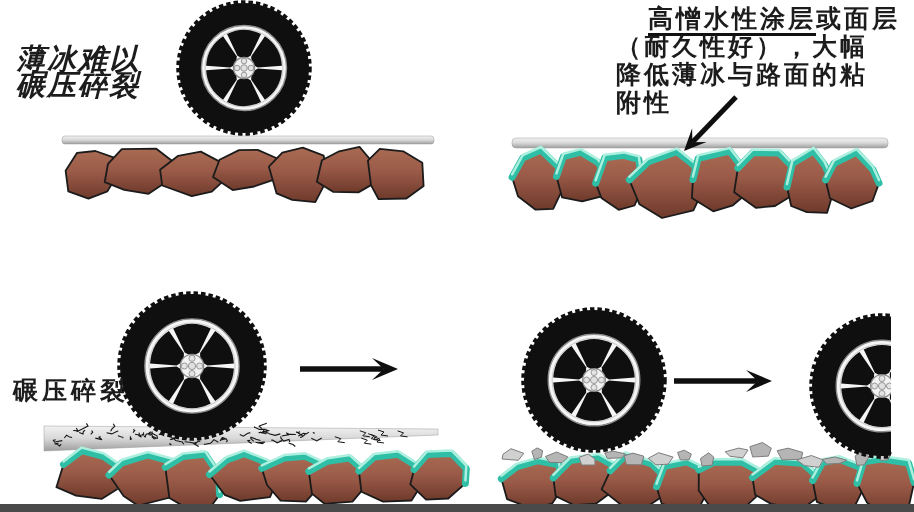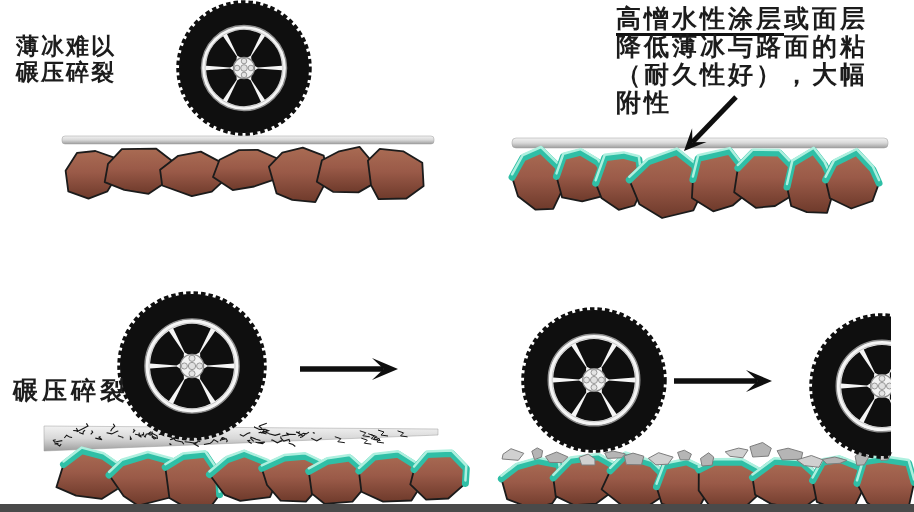--- a/index.html
+++ b/index.html
@@ -10,25 +10,25 @@
     overflow:hidden;
     font-family:"Liberation Serif","DejaVu Serif",serif;
   }
   #gfx{position:absolute;left:0;top:0;}
   .cap{
     position:absolute;
     color:var(--text,#1c1c1c);
     font-weight:bold;
     white-space:nowrap;
   }
-  .cap-tl{left:16px;top:34px;font-size:23px;line-height:26px;letter-spacing:2px;}
+  .cap-tl{left:16px;top:46px;font-size:29px;line-height:26px;letter-spacing:2px;font-style:italic;}
   .cap-tr{left:616px;top:5px;font-size:25px;line-height:28px;letter-spacing:3px;}
   .cap-bl{left:13px;top:374px;font-size:25px;letter-spacing:4px;}
   .cap-br{left:663px;top:266px;font-size:24px;line-height:28px;letter-spacing:2px;}
-  .ul{border-bottom:3px solid #111;padding-bottom:1px;}
+  .ul{border-bottom:3px solid #111;padding-bottom:1px;margin-left:32px;}
 </style>
 </head>
 <body>
 
 <div class="stage">
 
   <svg id="gfx" width="914" height="512" viewBox="0 0 914 512">
       <defs>
         <linearGradient id="iceG" x1="0" y1="0" x2="0" y2="1">
           <stop offset="0%" stop-color="#f2f2f2"></stop>
@@ -317,21 +317,21 @@
       <rect x="0" y="504" width="914" height="8" fill="#4a4a4a"></rect>
     </svg>
 
   <div class="cap cap-tl">
     <div>薄冰难以</div>
     <div>碾压碎裂</div>
   </div>
 
   <div class="cap cap-tr">
     <div><span class="ul">高憎水性涂层</span><span>或面层</span></div>
+    <div>（耐久性好），大幅</div>
     <div>降低薄冰与路面的粘</div>
-    <div>（耐久性好），大幅</div>
     <div>附性</div>
   </div>
 
   <div class="cap cap-bl">碾压碎裂</div>
 
 
 </div>
 
 </body></html>

